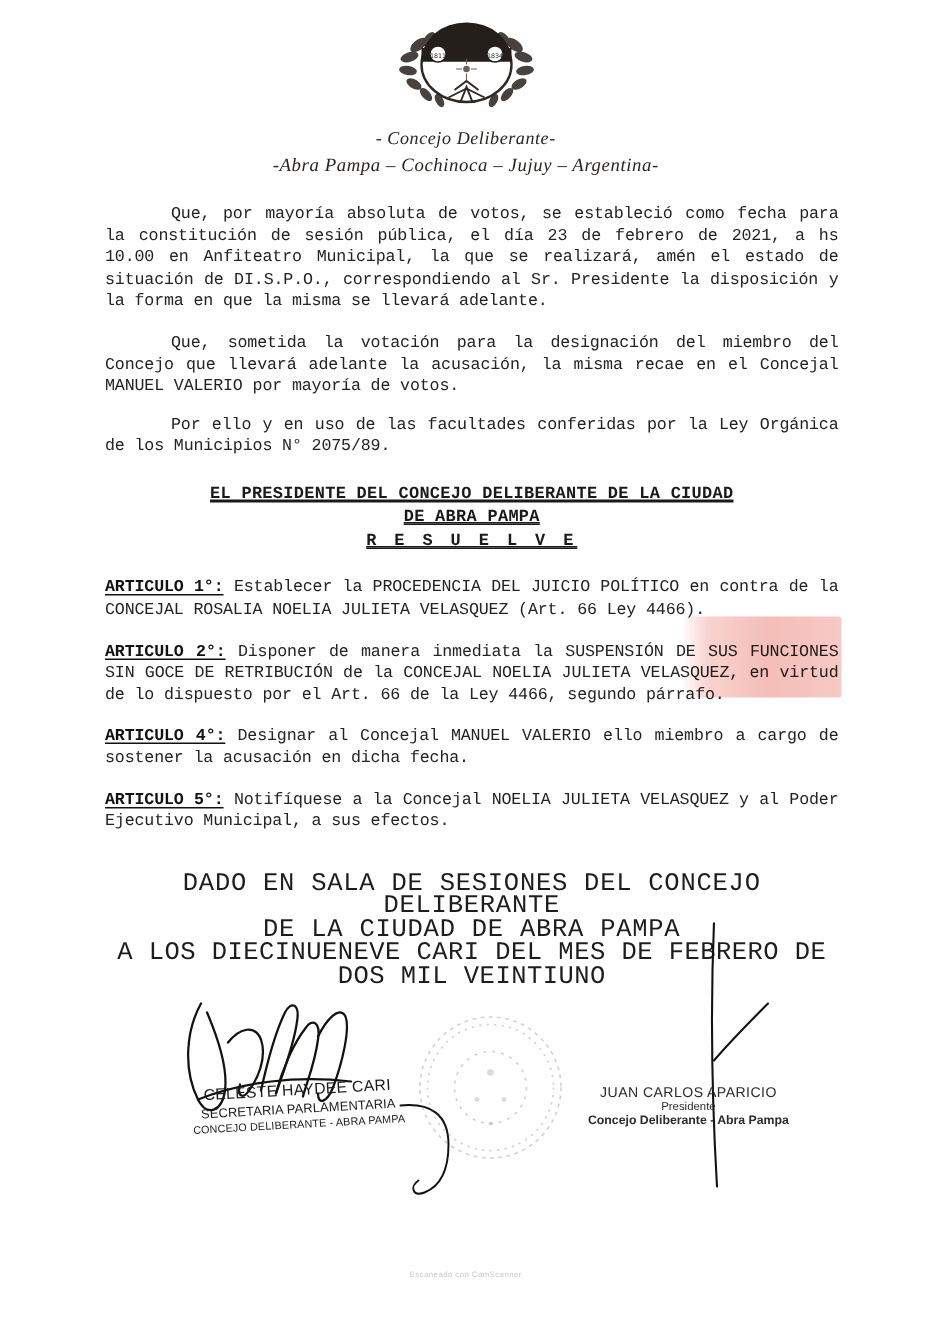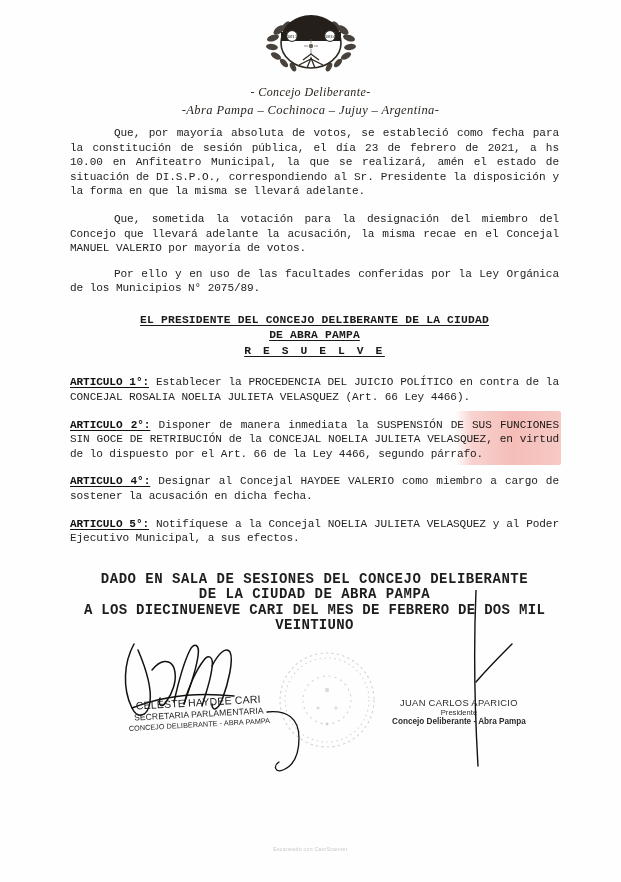--- a/index.html
+++ b/index.html
@@ -43,38 +43,39 @@
     margin-top: 9px;
   }
   .header-line-2 {
     font-size: 12.5px;
     margin-top: 3px;
   }
 
   
   .doc-body {
     padding: 0 62px 0 70px;
-    margin-top: 8px;
+    margin-top: 18px;
   }
   p.para {
     font-size: 11.1px;
     line-height: 14.6px;
     text-align: justify;
     margin: 0 0 13px 0;
     letter-spacing: -0.1px;
     text-indent: 44px;
     color: #232323;
   }
   p.para.tight { margin-bottom: 11px; }
 
   
   .title-block {
     margin: 17px 0 16px 0;
     text-align: center;
     line-height: 15.5px;
+    text-decoration: underline;
   }
   .title-block .tline {
     font-size: 11.3px;
     font-weight: bold;
     letter-spacing: .2px;
     color: #1a1a1a;
     display: block;
   }
   .title-block .tline span.u {
     text-decoration: underline;
@@ -118,22 +119,22 @@
   }
 
   
   .closing {
     margin-top: 26px;
     text-align: center;
     line-height: 15.5px;
   }
   .closing .cline {
     display: block;
-    font-size: 14px;
-    font-weight: bold;
+    font-size: 17px;
+    font-weight: normal;
     letter-spacing: .5px;
     color: #1d1d1d;
   }
   .closing .cline.wide { letter-spacing: .3px; }
 
   
   .sig-area {
     position: relative;
     height: 190px;
     margin-top: 8px;
@@ -258,21 +259,21 @@
       <span class="tline"><span class="u">EL PRESIDENTE DEL CONCEJO DELIBERANTE DE LA CIUDAD</span></span>
       <span class="tline"><span class="u">DE ABRA PAMPA</span></span>
       <span class="tline spaced"><span class="u">R E S U E L V E</span></span>
     </div>
 
     <p class="article"><span class="art-label">ARTICULO 1°:</span><span> Establecer la PROCEDENCIA DEL JUICIO POLÍTICO en contra de la CONCEJAL ROSALIA NOELIA JULIETA VELASQUEZ (Art. 66 Ley 4466).</span></p>
 
     <p class="article"><span class="art-label">ARTICULO 2°:</span><span> Disponer de manera inmediata la SUSPENSIÓN DE SUS FUNCIONES SIN GOCE DE RETRIBUCIÓN de la CONCEJAL NOELIA JULIETA VELASQUEZ, en virtud de lo dispuesto por el Art. 66 de la Ley 4466, segundo párrafo.</span></p>
 
 
-    <p class="article"><span class="art-label">ARTICULO 4°:</span><span> Designar al Concejal HAYDEE VALERIO como miembro a cargo de sostener la acusación en dicha fecha.</span></p>
+    <p class="article"><span class="art-label">ARTICULO 4°:</span><span> Designar al Concejal MANUEL VALERIO ello miembro a cargo de sostener la acusación en dicha fecha.</span></p>
 
     <p class="article"><span class="art-label">ARTICULO 5°:</span><span> Notifíquese a la Concejal NOELIA JULIETA VELASQUEZ y al Poder Ejecutivo Municipal, a sus efectos.</span></p>
 
     <div class="closing">
       <span class="cline">DADO EN SALA DE SESIONES DEL CONCEJO DELIBERANTE</span>
       <span class="cline">DE LA CIUDAD DE ABRA PAMPA</span>
       <span class="cline wide">A LOS DIECINUENEVE CARI DEL MES DE FEBRERO DE DOS MIL VEINTIUNO</span>
     </div>
   </div>
 

